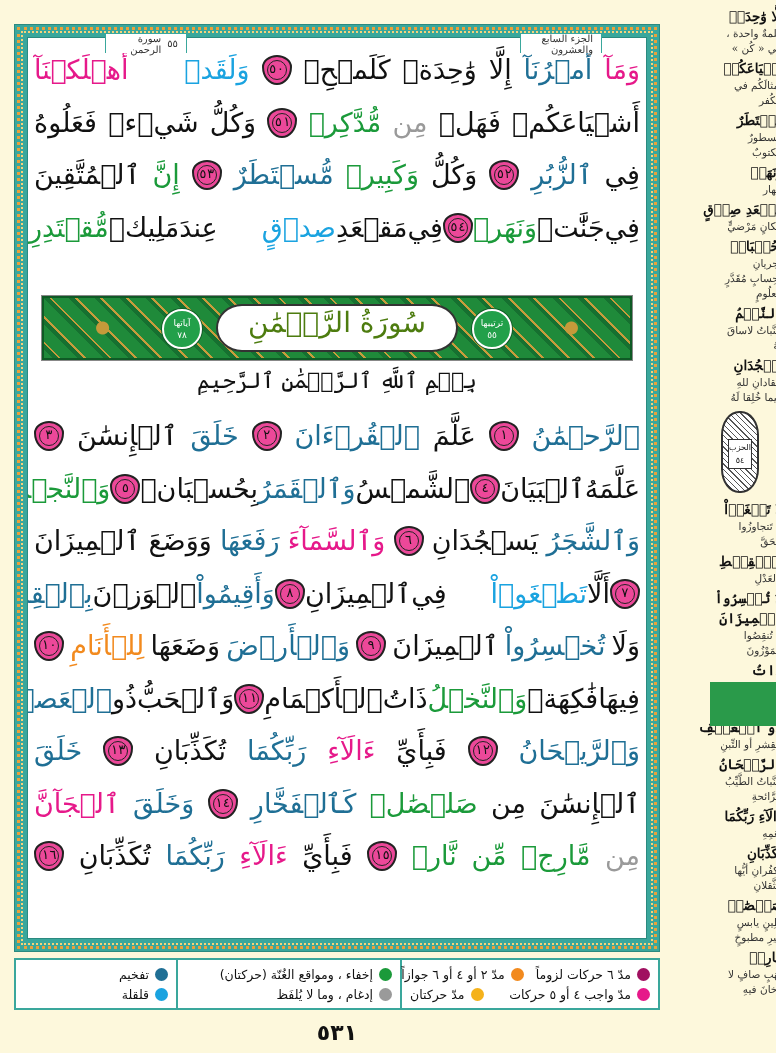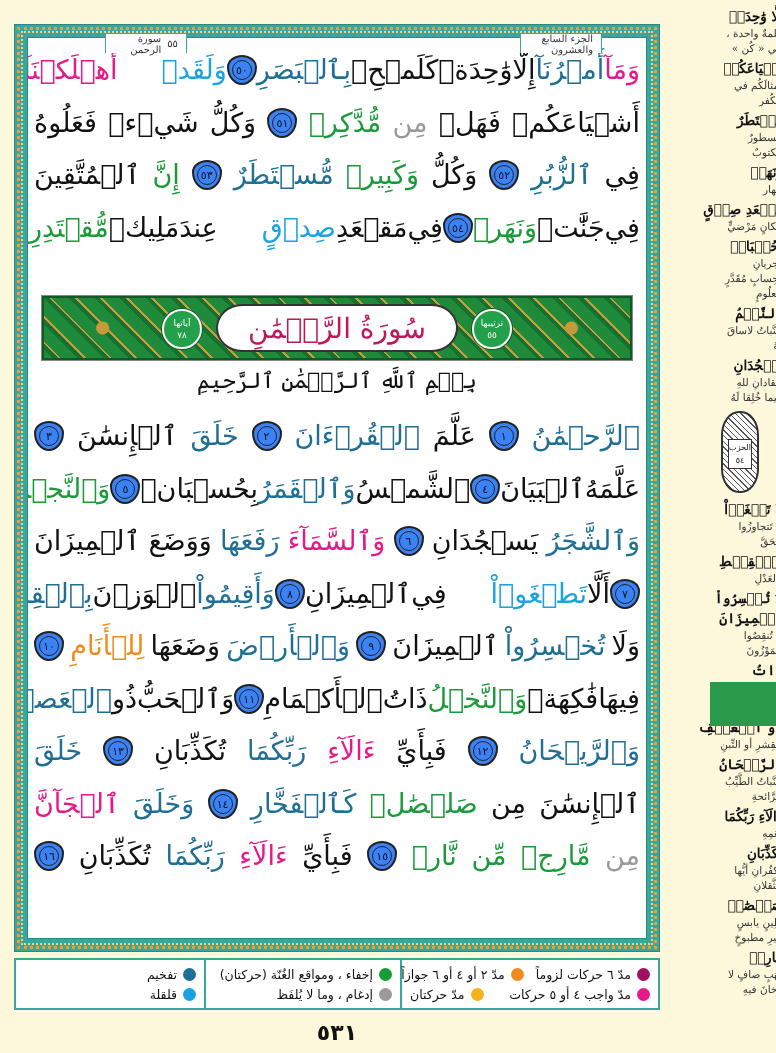--- a/index.html
+++ b/index.html
@@ -82,25 +82,25 @@
   .c-gray { color: #9a9a9a; }
   .c-pink { color: #e6198a; }
   .c-orange { color: #f28a1e; }
 
   .ayah {
     display: inline-flex;
     align-items: center; justify-content: center;
     width: 30px; height: 30px;
     border: 2px solid #222;
     border-radius: 50% 50% 50% 50% / 40% 40% 60% 60%;
-    font-size: 11px;
-    font-family: Liberation Sans, sans-serif;
+    font-size: 13px;
+    font-family: Liberation Mono, monospace;
     color: #111;
     position: relative;
-    background: #3b82f6;
+    background: #ec4899;
     flex: 0 0 auto;
   }
   .ayah::before {
     content: "";
     position: absolute; inset: 3px;
     border: 1px solid #222;
     border-radius: 50%;
   }
   .ayah span { position: relative; z-index: 1; }
 
@@ -116,24 +116,24 @@
       repeating-linear-gradient(45deg, #1f8a3a 0 6px, #167030 6px 10px, #c79c3c 10px 12px, #1f8a3a 12px 18px);
     border: 2px solid #0f5a25;
     outline: 1px solid #888;
   }
   .banner-center {
     position: absolute;
     left: 172px; right: 172px; top: 6px; bottom: 6px;
     background: #fff;
     border: 2px solid #333;
     border-radius: 26px / 24px;
-    display: flex; align-items: center; justify-content: center;
+    display: flex; justify-content: center;
     font-family: "DejaVu Serif", serif;
     font-size: 28px;
-    color: #be185d;
+    color: #4d7c0f;
     direction: rtl;
   }
   .medallion {
     position: absolute;
     top: 11px;
     width: 40px; height: 40px;
     border-radius: 50%;
     background: #22a04a;
     border: 2px solid #fff;
     box-shadow: 0 0 0 1px #0f5a25;
@@ -222,21 +222,21 @@
     font-size: 12.5px;
     color: #111;
   }
   .legend-col {
     border-left: 2px solid #3aa79c;
     padding: 4px 8px;
     display: flex; flex-direction: column; justify-content: space-around;
   }
   .legend-col:last-child { border-left: none; }
   .legend-col.c1 { width: 258px; }
-  .legend-col.c2 { width: 196px; }
+  .legend-col.c2 { width: 224px; }
   .legend-col.c3 { flex: 1; }
   .legend-row { display: flex; align-items: center; gap: 6px; white-space: nowrap; }
   .dot {
     display: inline-block;
     width: 13px; height: 13px; border-radius: 50%;
     flex: 0 0 13px;
   }
   .legend-spacer { width: 18px; }
 
   .page-number {
@@ -263,21 +263,20 @@
   </div>
 
   <div class="text-area">
     <div id="lines-before">
         <div class="line" style="top: 6px;">
           <span class="w c-pink">وَمَآ</span>
           <span class="w c-blue">أَمۡرُنَآ</span>
           <span class="w">إِلَّا</span>
           <span class="w">وَٰحِدَةٞ</span>
           <span class="w">كَلَمۡحِۭ</span>
-          <span class="w c-blue">بِٱلۡبَصَرِ</span>
           <span class="ayah">
             <span>٥٠</span>
           </span>
           <span class="w c-lblue">وَلَقَدۡ</span>
           <span class="w c-pink">أَهۡلَكۡنَآ</span>
         </div>
         <div class="line" style="top: 58.5px;">
           <span class="w">أَشۡيَاعَكُمۡ</span>
           <span class="w">فَهَلۡ</span>
           <span class="w c-gray">مِن</span>

